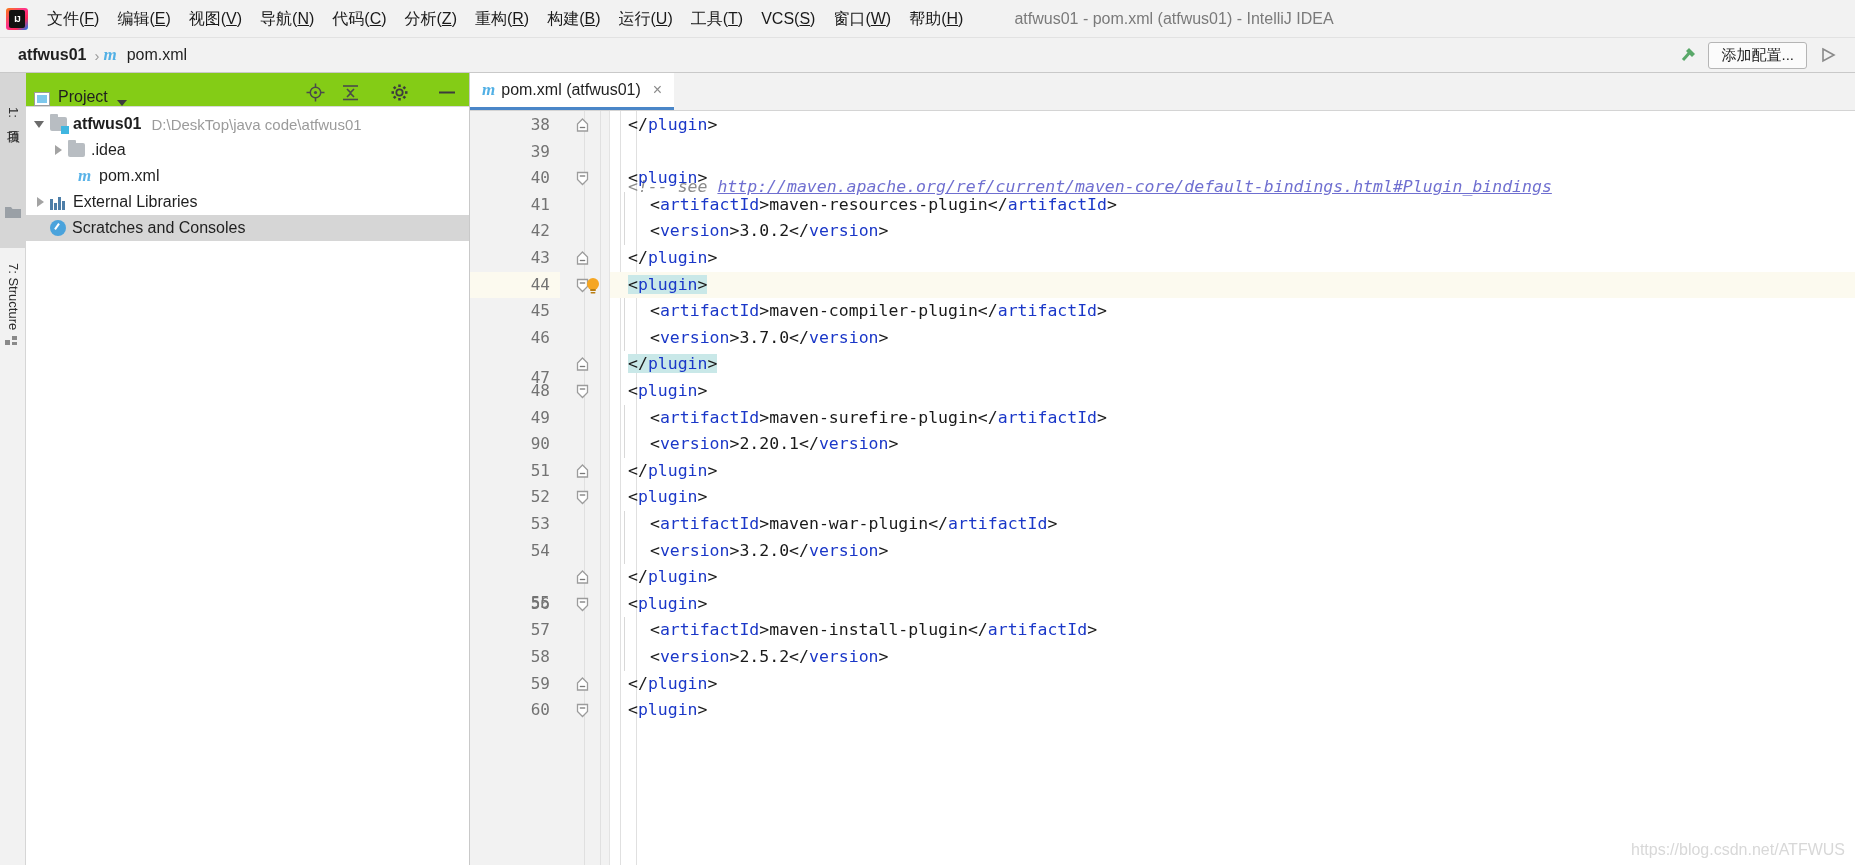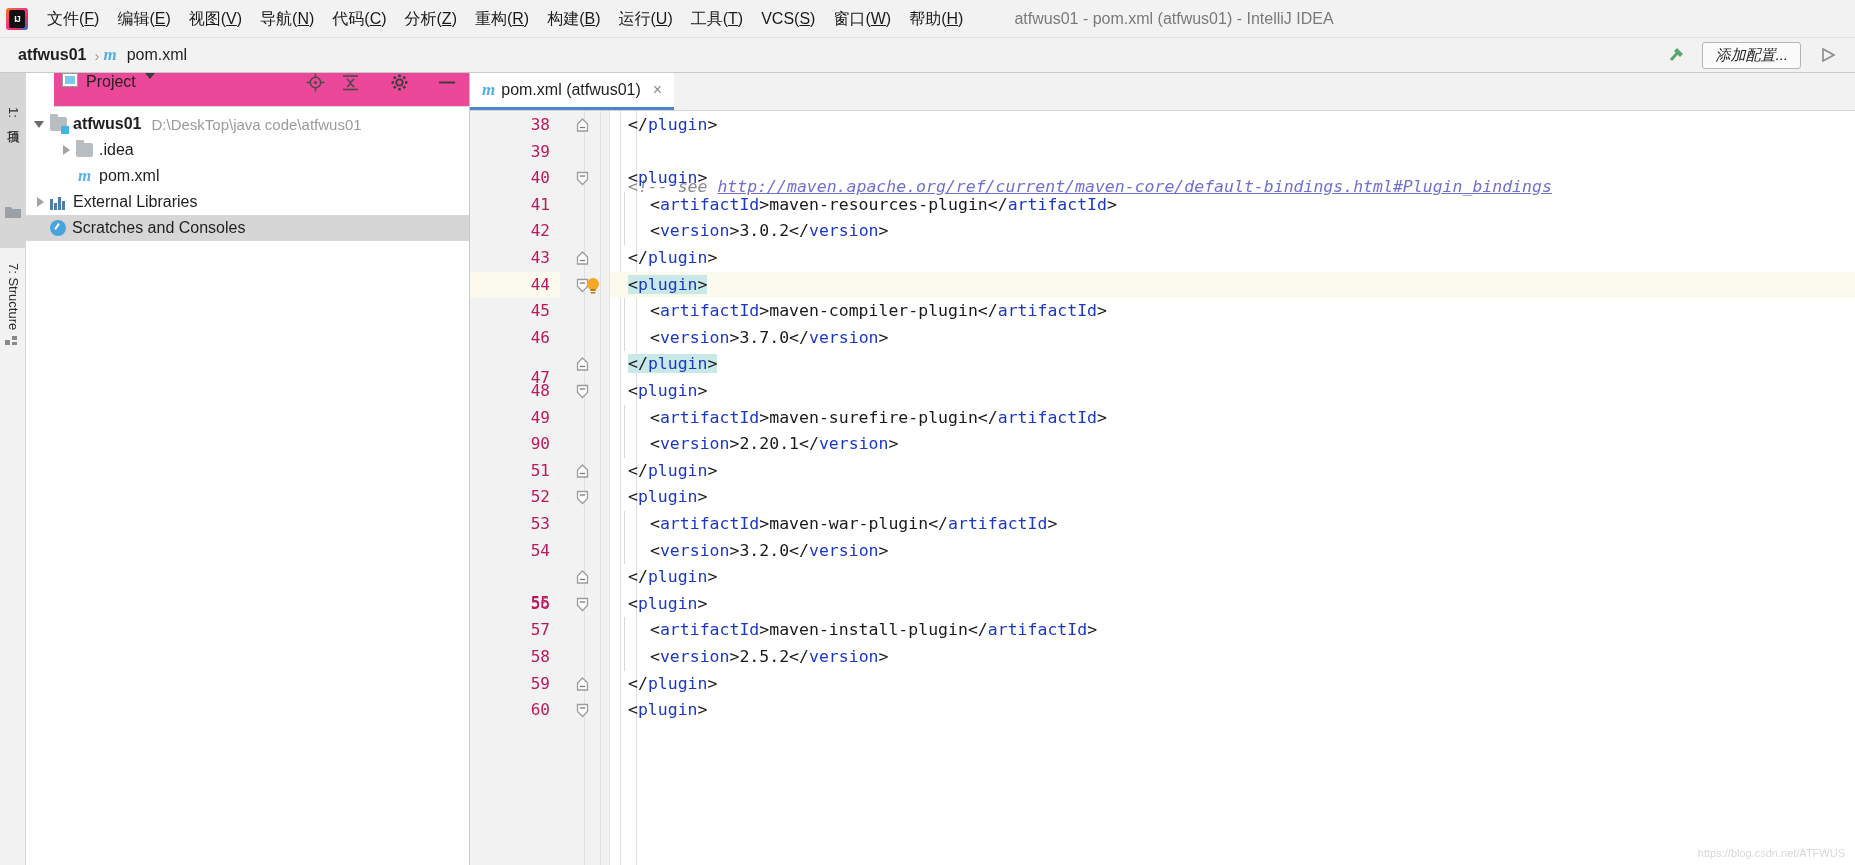--- a/index.html
+++ b/index.html
@@ -50,21 +50,21 @@
   .crumb-wrap { display:flex; align-items:center; margin-left:14px; }
   .crumb {
     font-size:16px; color:#1f1f1f; padding:2px 4px; white-space:nowrap;
   }
   .crumb.bold { font-weight:bold; }
   .crumb-sep { color:#9a9a9a; font-size:15px; margin:0 4px; }
   .mvn-m {
     color:#52b0e5; font-weight:bold; font-style:italic;
     font-size:17px; margin-right:6px; font-family:"Liberation Serif", serif;
   }
-  .nav-right { margin-left:auto; display:flex; align-items:center; gap:10px; padding-right:10px;font-style:italic; }
+  .nav-right { margin-left:auto; display:flex; align-items:center; gap:4px; padding-right:10px; }
   .build-btn { width:30px; height:26px; display:flex; align-items:center; justify-content:center; }
   .cfg-btn {
     border:1px solid #b5b5b5; border-radius:3px; background:#fbfbfb;
     font-size:15px; color:#1f1f1f; padding:3px 12px; white-space:nowrap;
   }
   .run-btn { width:34px; height:26px; display:flex; align-items:center; justify-content:center; }
 
   
   .toolstrip {
     position:absolute; left:0; top:73px; width:26px; height:792px;
@@ -81,22 +81,22 @@
   .vtab-icon {
     position:absolute; left:5px; width:16px; height:16px;
   }
 
   
   .project-panel {
     position:absolute; left:26px; top:73px; width:444px; height:792px;
     background:#ffffff; border-right:1px solid #c9c9c9;
   }
   .proj-header {
-    height:34px; background:#ec4899; border-bottom:1px solid #d8d8d8;
-    display:flex; align-items:flex-start; padding:0 8px;margin-left:28px;
+    height:34px; background:#84cc16; border-bottom:1px solid #d8d8d8;
+    display:flex; align-items:flex-end; padding:0 8px;
   }
   .proj-header-title { font-size:16px; color:#1f1f1f; margin-left:8px; }
   .proj-sq {
     width:16px; height:14px; border:1px solid #9d9d9d; background:#fff;
     display:inline-block; position:relative;
   }
   .proj-sq i {
     position:absolute; left:2px; top:2px; right:2px; bottom:2px; background:#7ec8ec;
   }
   .caret-down {
@@ -194,21 +194,21 @@
   }
   .code-scroll { position:absolute; left:140px; top:0; right:0; bottom:0; overflow:hidden; background:#fff; }
 
   .crow {
     position:relative; height:26.6px; line-height:26.6px; white-space:pre;
     font-family:"DejaVu Sans Mono","Liberation Mono", monospace; font-size:16.5px;
   }
   .crow.hl { background:#fcfaef; }
   .ln {
     position:absolute; right:0; width:90px; text-align:right; padding-right:10px;
-    color:#be185d; font-family:"DejaVu Sans Mono", monospace; font-size:16px;
+    color:#737373; font-family:"DejaVu Sans Mono", monospace; font-size:16px;
     height:26.6px; line-height:26.6px;
   }
   .ln.hl { background:#fcfaef; }
   .code { padding-left:18px; color:#1a1a1a; }
   .tag { color:#1a37c8; }
   .punct { color:#1a1a1a; }
   .comment { color:#8c8c8c; font-style:italic; }
   .urlc { color:#6f6fd0; font-style:italic; text-decoration:underline; }
   .brace-hl { background:#c9e8e8; }
 
@@ -222,21 +222,21 @@
   }
   .foldm svg { position:absolute; top:6px; left:0; }
   .bulb {
     position:absolute; left:24px; width:18px; height:26.6px;
   }
 
   
   .gsep { position:absolute; top:0; bottom:0; width:1px; background:#e0e0e0; }
 
   .watermark {
-    position:absolute; right:10px; bottom:6px; font-size:11px; color:#d8d8d8;
+    position:absolute; right:10px; bottom:6px; font-size:16px; color:#d8d8d8;
   }
 </style>
 </head>
 <body>
 
 <div class="app">
 
   <div class="menubar">
     <div class="app-logo">
       <div class="ij-letters">IJ</div>
@@ -348,21 +348,21 @@
         </span>
       </div>
     </div>
     <div class="tree" id="project-tree">
         <div class="trow" style="padding-left: 6px;">
           <span class="arrow down"></span>
           <span class="folder mod"></span>
           <span class="tbold">atfwus01</span>
           <span class="tpath">D:\DeskTop\java code\atfwus01</span>
         </div>
-        <div class="trow" style="padding-left: 32px;">
+        <div class="trow" style="padding-left: 24px;">
           <span class="arrow right"></span>
           <span class="folder"></span>
           <span>.idea</span>
         </div>
         <div class="trow" style="padding-left: 32px;">
           <span class="arrow none"></span>
           <span class="m-ico">m</span>
           <span>pom.xml</span>
         </div>
         <div class="trow" style="padding-left: 6px;">

